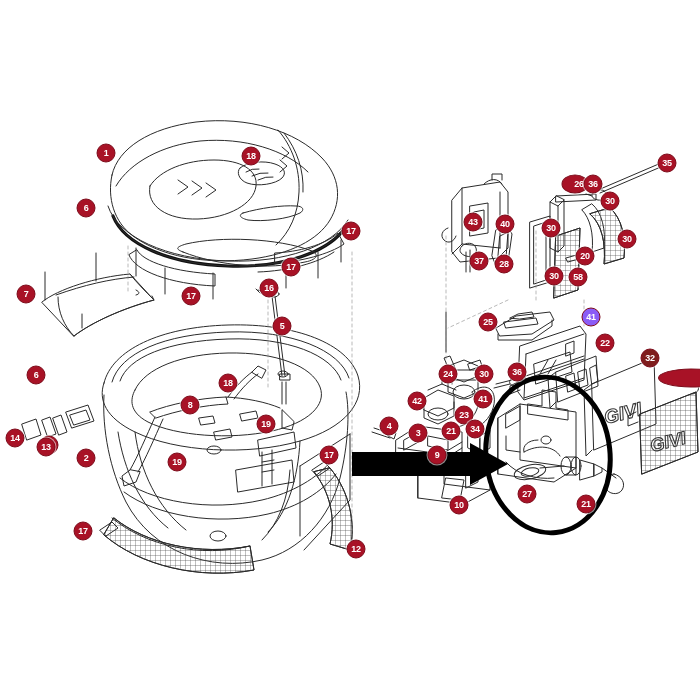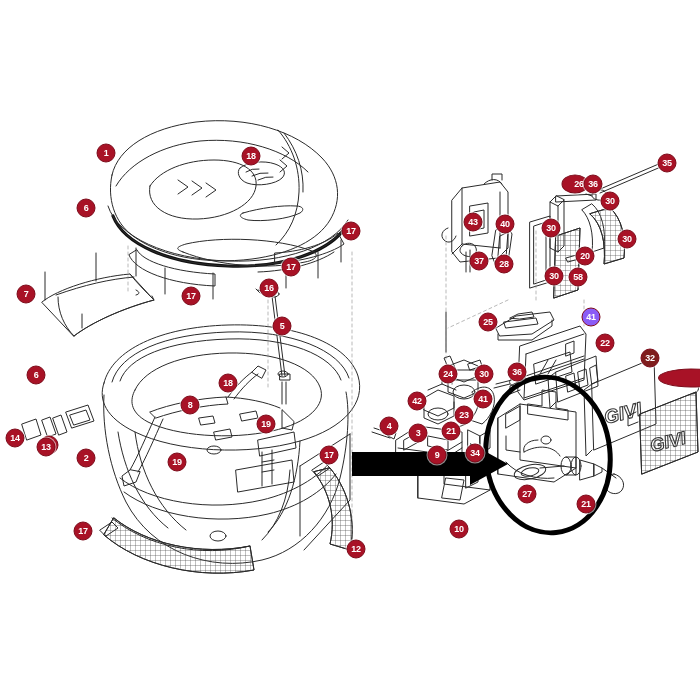--- a/index.html
+++ b/index.html
@@ -346,19 +346,19 @@
       <div class="badge" style="left: 448px; top: 354px; background: rgb(168, 18, 38); color: rgb(255, 255, 255); margin-top: 20px;">24</div>
       <div class="badge" style="left: 484px; top: 374px; background: rgb(168, 18, 38); color: rgb(255, 255, 255);">30</div>
       <div class="badge" style="left: 517px; top: 372px; background: rgb(168, 18, 38); color: rgb(255, 255, 255);">36</div>
       <div class="badge" style="left: 417px; top: 401px; background: rgb(168, 18, 38); color: rgb(255, 255, 255);">42</div>
       <div class="badge" style="left: 483px; top: 399px; background: rgb(168, 18, 38); color: rgb(255, 255, 255);">41</div>
       <div class="badge" style="left: 464px; top: 415px; background: rgb(168, 18, 38); color: rgb(255, 255, 255);">23</div>
       <div class="badge" style="left: 389px; top: 426px; background: rgb(168, 18, 38); color: rgb(255, 255, 255);">4</div>
       <div class="badge" style="left: 418px; top: 433px; background: rgb(168, 18, 38); color: rgb(255, 255, 255);">3</div>
       <div class="badge" style="left: 451px; top: 431px; background: rgb(168, 18, 38); color: rgb(255, 255, 255);">21</div>
       <div class="badge" style="left: 437px; top: 455px; background: rgb(168, 18, 38); color: rgb(255, 255, 255);">9</div>
-      <div class="badge" style="left: 475px; top: 453px; background: rgb(168, 18, 38); color: rgb(255, 255, 255);">34</div>
-      <div class="badge" style="left: 459px; top: 529px; background: rgb(168, 18, 38); color: rgb(255, 255, 255); text-align: center;">10</div>
+      <div class="badge" style="left: 475px; top: 429px; background: rgb(168, 18, 38); color: rgb(255, 255, 255);">34</div>
+      <div class="badge" style="left: 459px; top: 505px; background: rgb(168, 18, 38); color: rgb(255, 255, 255); text-align: center;">10</div>
       <div class="badge" style="left: 527px; top: 494px; background: rgb(168, 18, 38); color: rgb(255, 255, 255);">27</div>
       <div class="badge" style="left: 586px; top: 504px; background: rgb(168, 18, 38); color: rgb(255, 255, 255);">21</div>
     </div>
 
 </div>
 
 </body></html>

